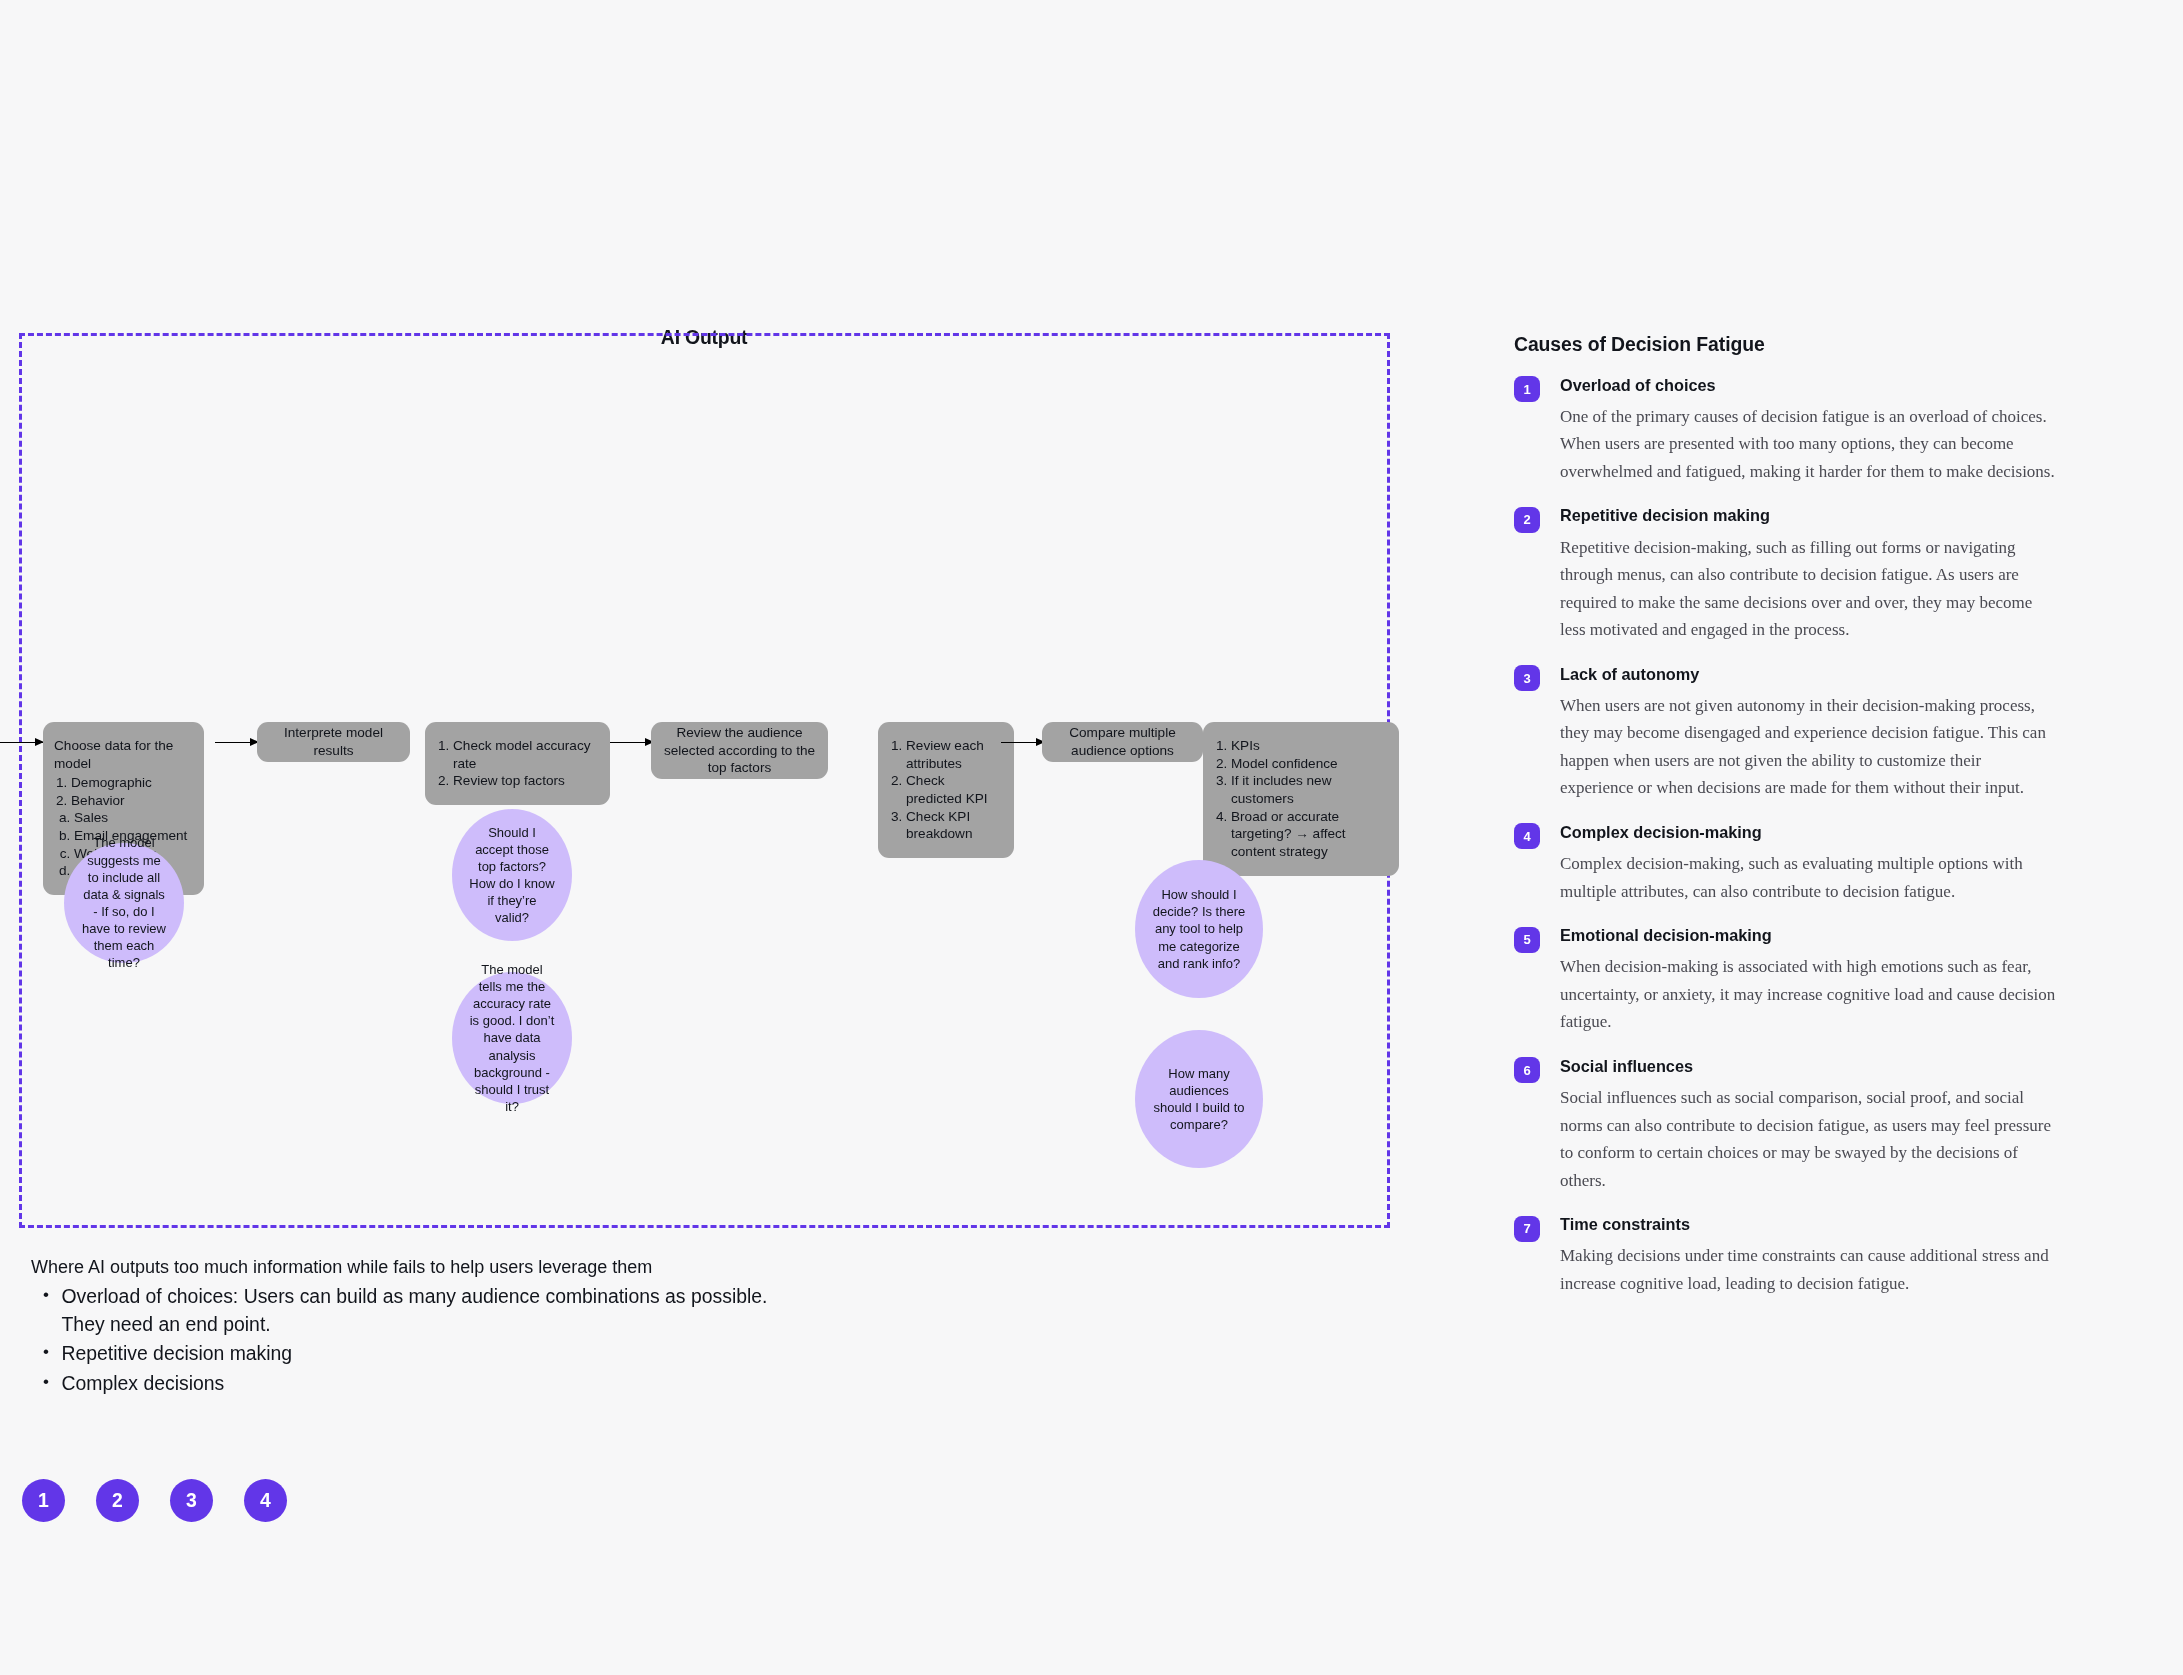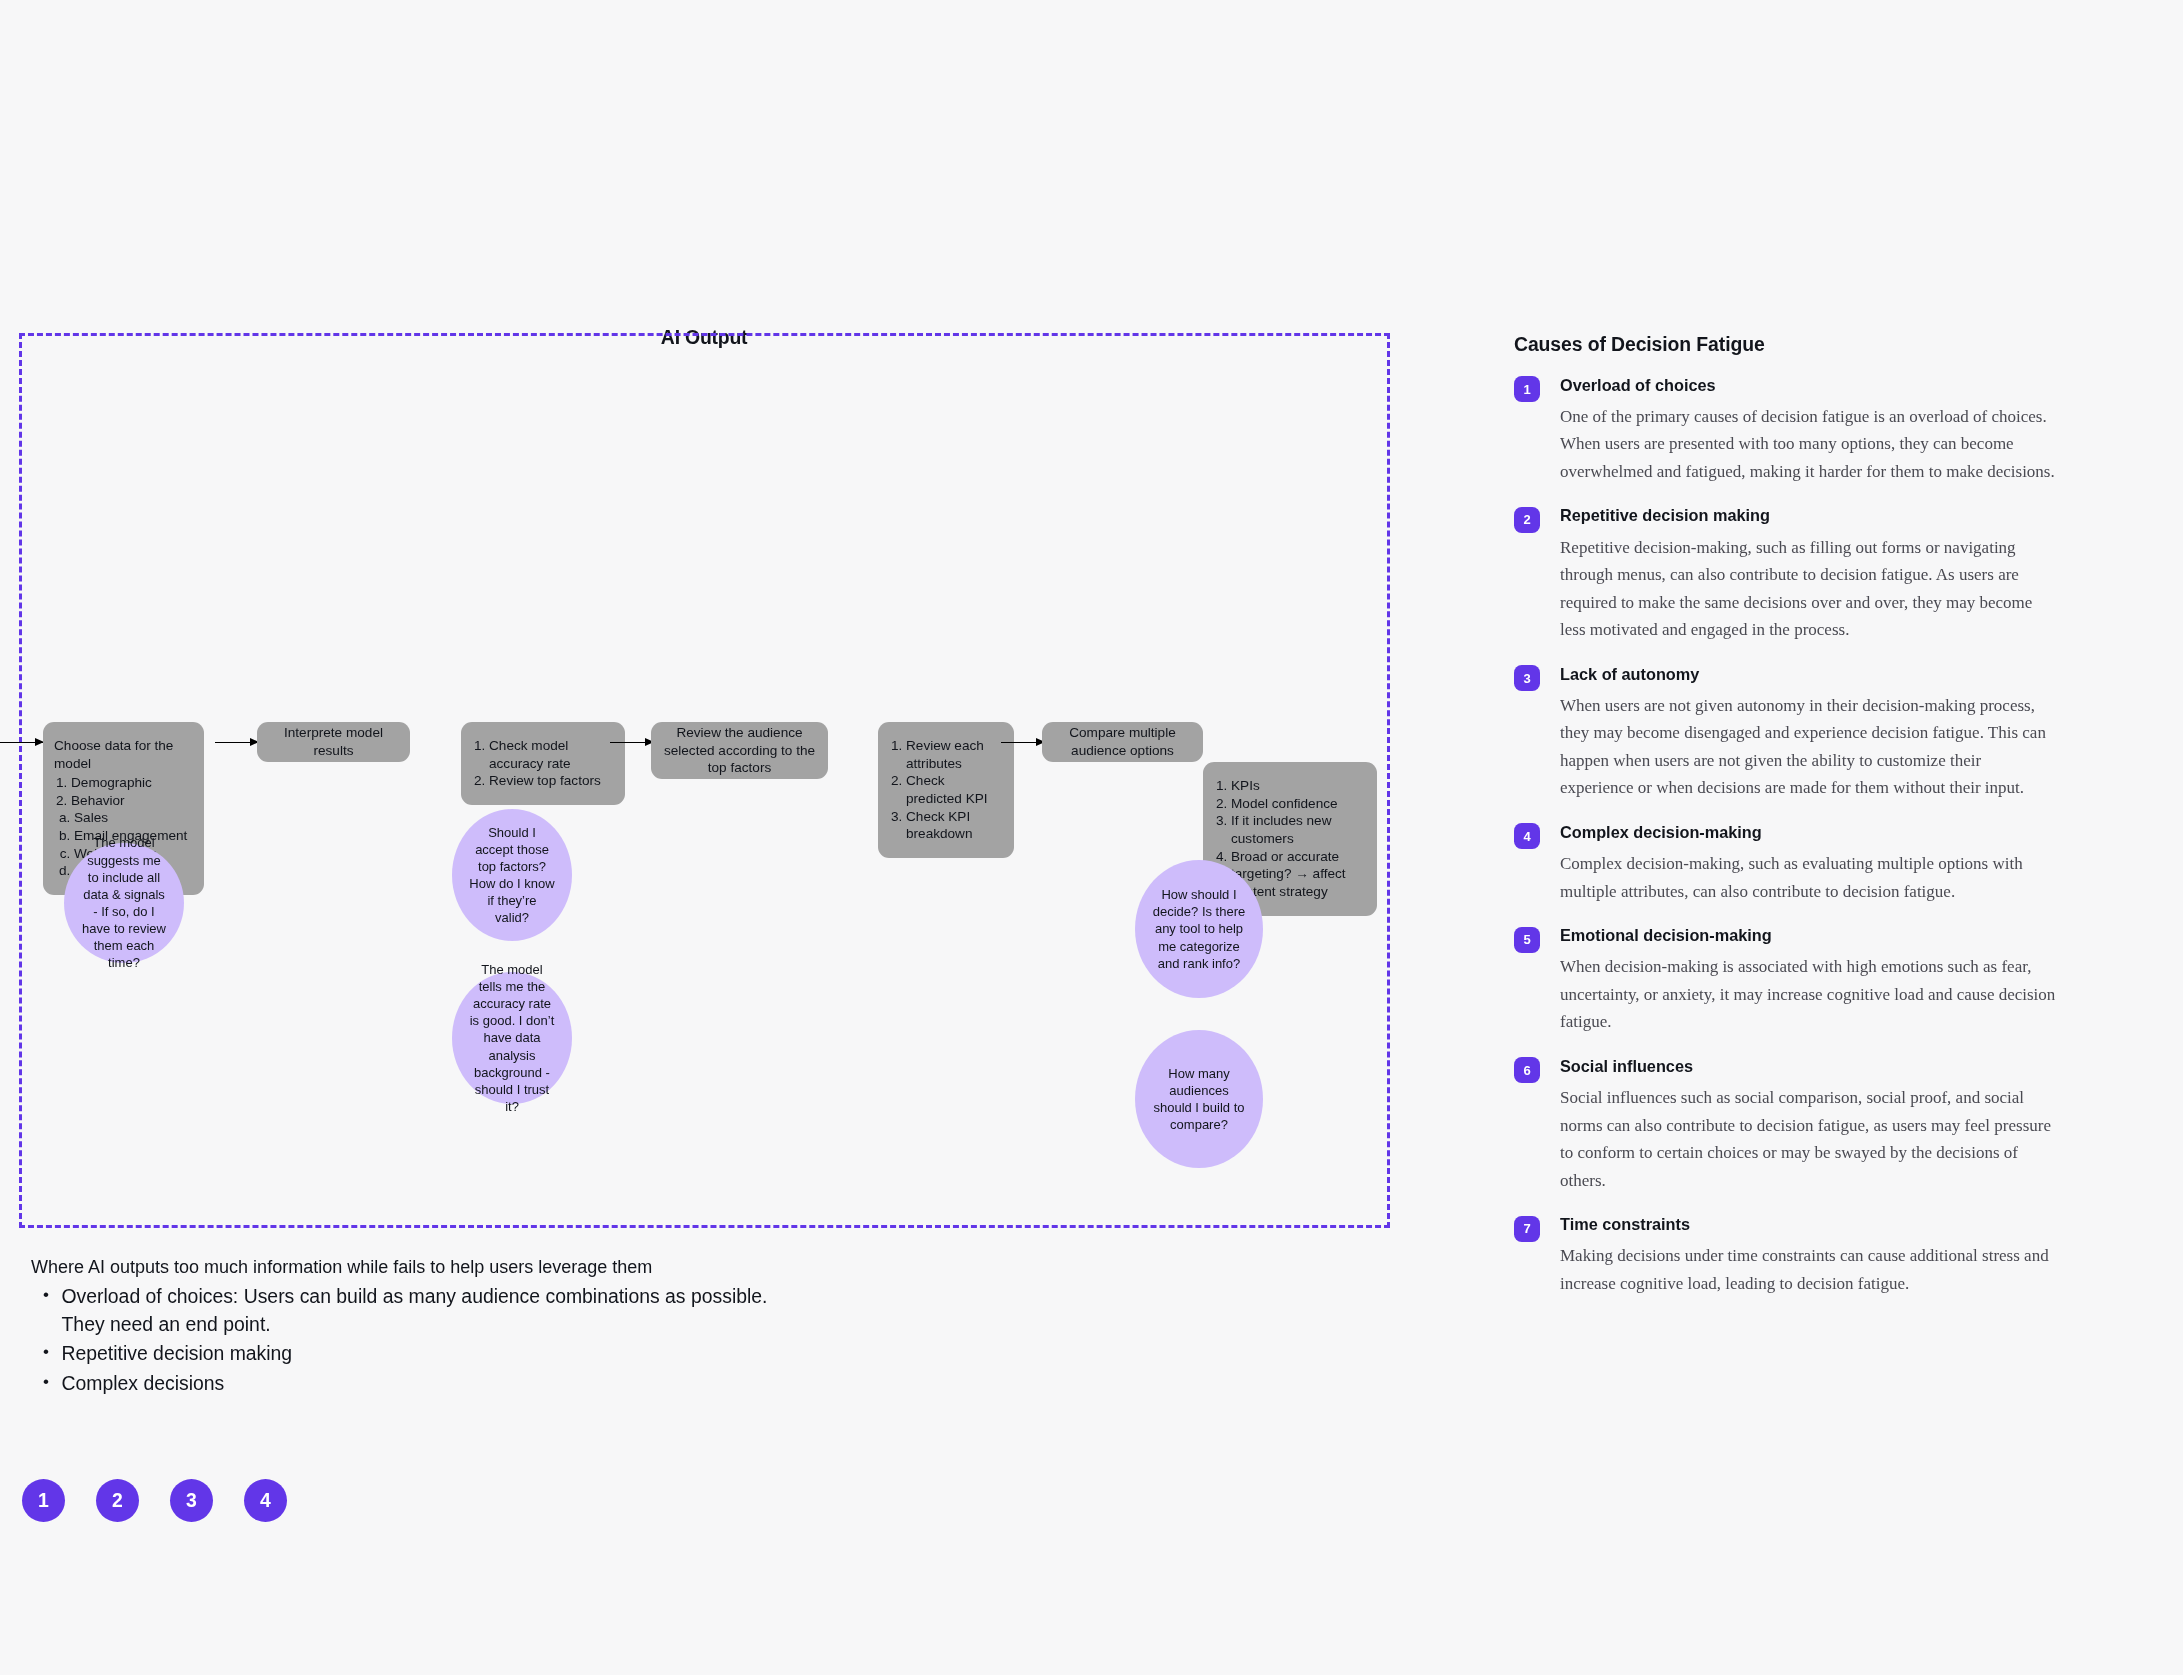--- a/index.html
+++ b/index.html
@@ -130,21 +130,21 @@
         <li>etc</li>
       </ol>
     </div>
 
     <div class="arrow" style="left:215px; top:15.5px; width:43px;"></div>
 
     <div class="flow-box centered" style="left:257px; top:-3.9px; width:153px; height:40px;">
       <span>Interprete model results</span>
     </div>
 
-    <div class="flow-box" style="left:425px; top:-3.9px; width:164px;margin-left:36px;">
+    <div class="flow-box" style="left:425px; top:-3.9px; width:185px;">
       <ol>
         <li>Check model accuracy rate</li>
         <li>Review top factors</li>
       </ol>
     </div>
 
     <div class="arrow" style="left:610px; top:15.5px; width:43px;"></div>
 
     <div class="flow-box centered" style="left:651px; top:-3.9px; width:177px; height:57px;">
       <span>Review the audience selected according to the top factors</span>
@@ -157,21 +157,21 @@
         <li>Check KPI breakdown</li>
       </ol>
     </div>
 
     <div class="arrow" style="left:1001px; top:15.5px; width:43px;"></div>
 
     <div class="flow-box centered" style="left:1042px; top:-3.9px; width:161px; height:40px;">
       <span>Compare multiple audience options</span>
     </div>
 
-    <div class="flow-box" style="left:1203px; top:-3.9px; width:174px;margin-top:40px;">
+    <div class="flow-box" style="left:1203px; top:-3.9px; width:196px;">
       <ol>
         <li>KPIs</li>
         <li>Model confidence</li>
         <li>If it includes new customers</li>
         <li>Broad or accurate targeting? → affect content strategy</li>
       </ol>
     </div>
   </div>
 
   <div class="bubble" style="left:64px; top:843px; width:120px; height:120px;">

